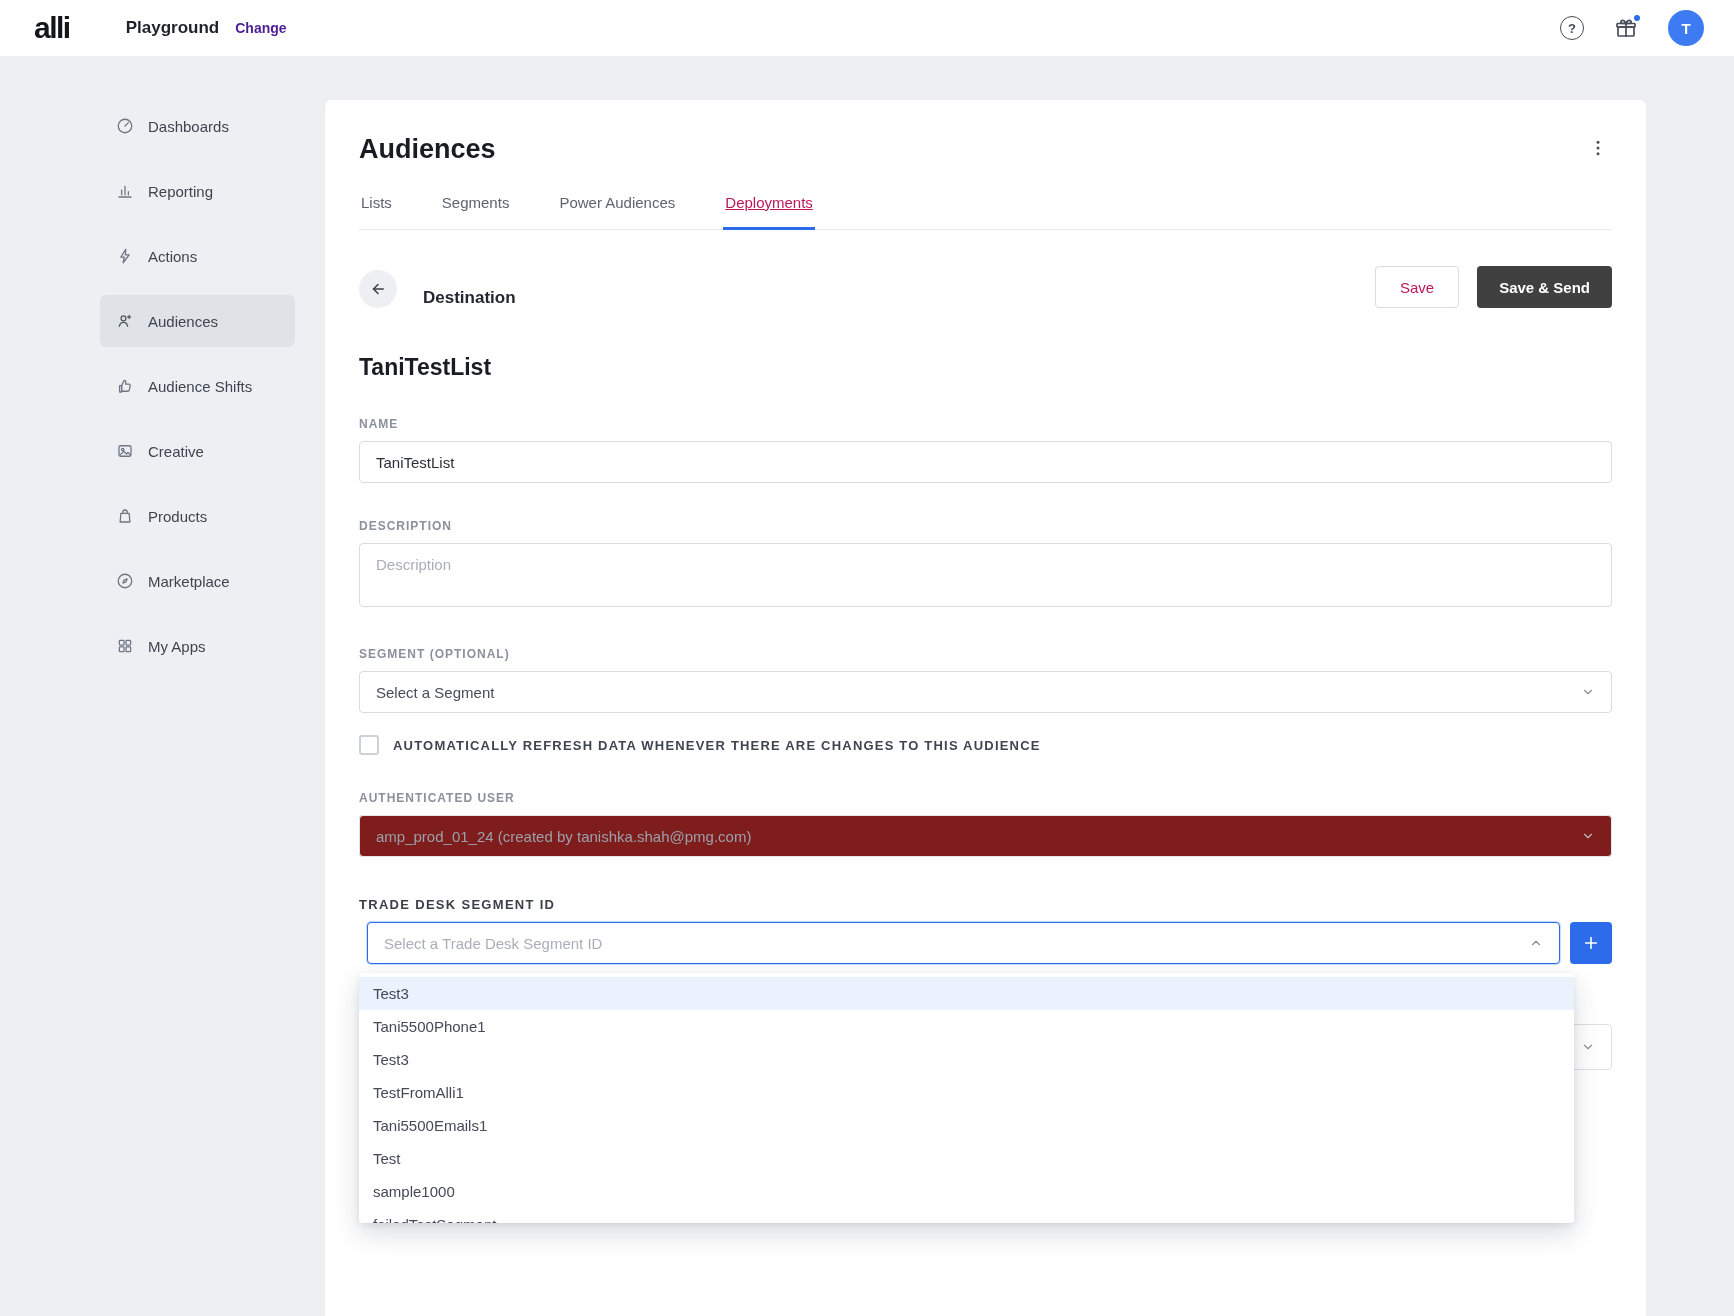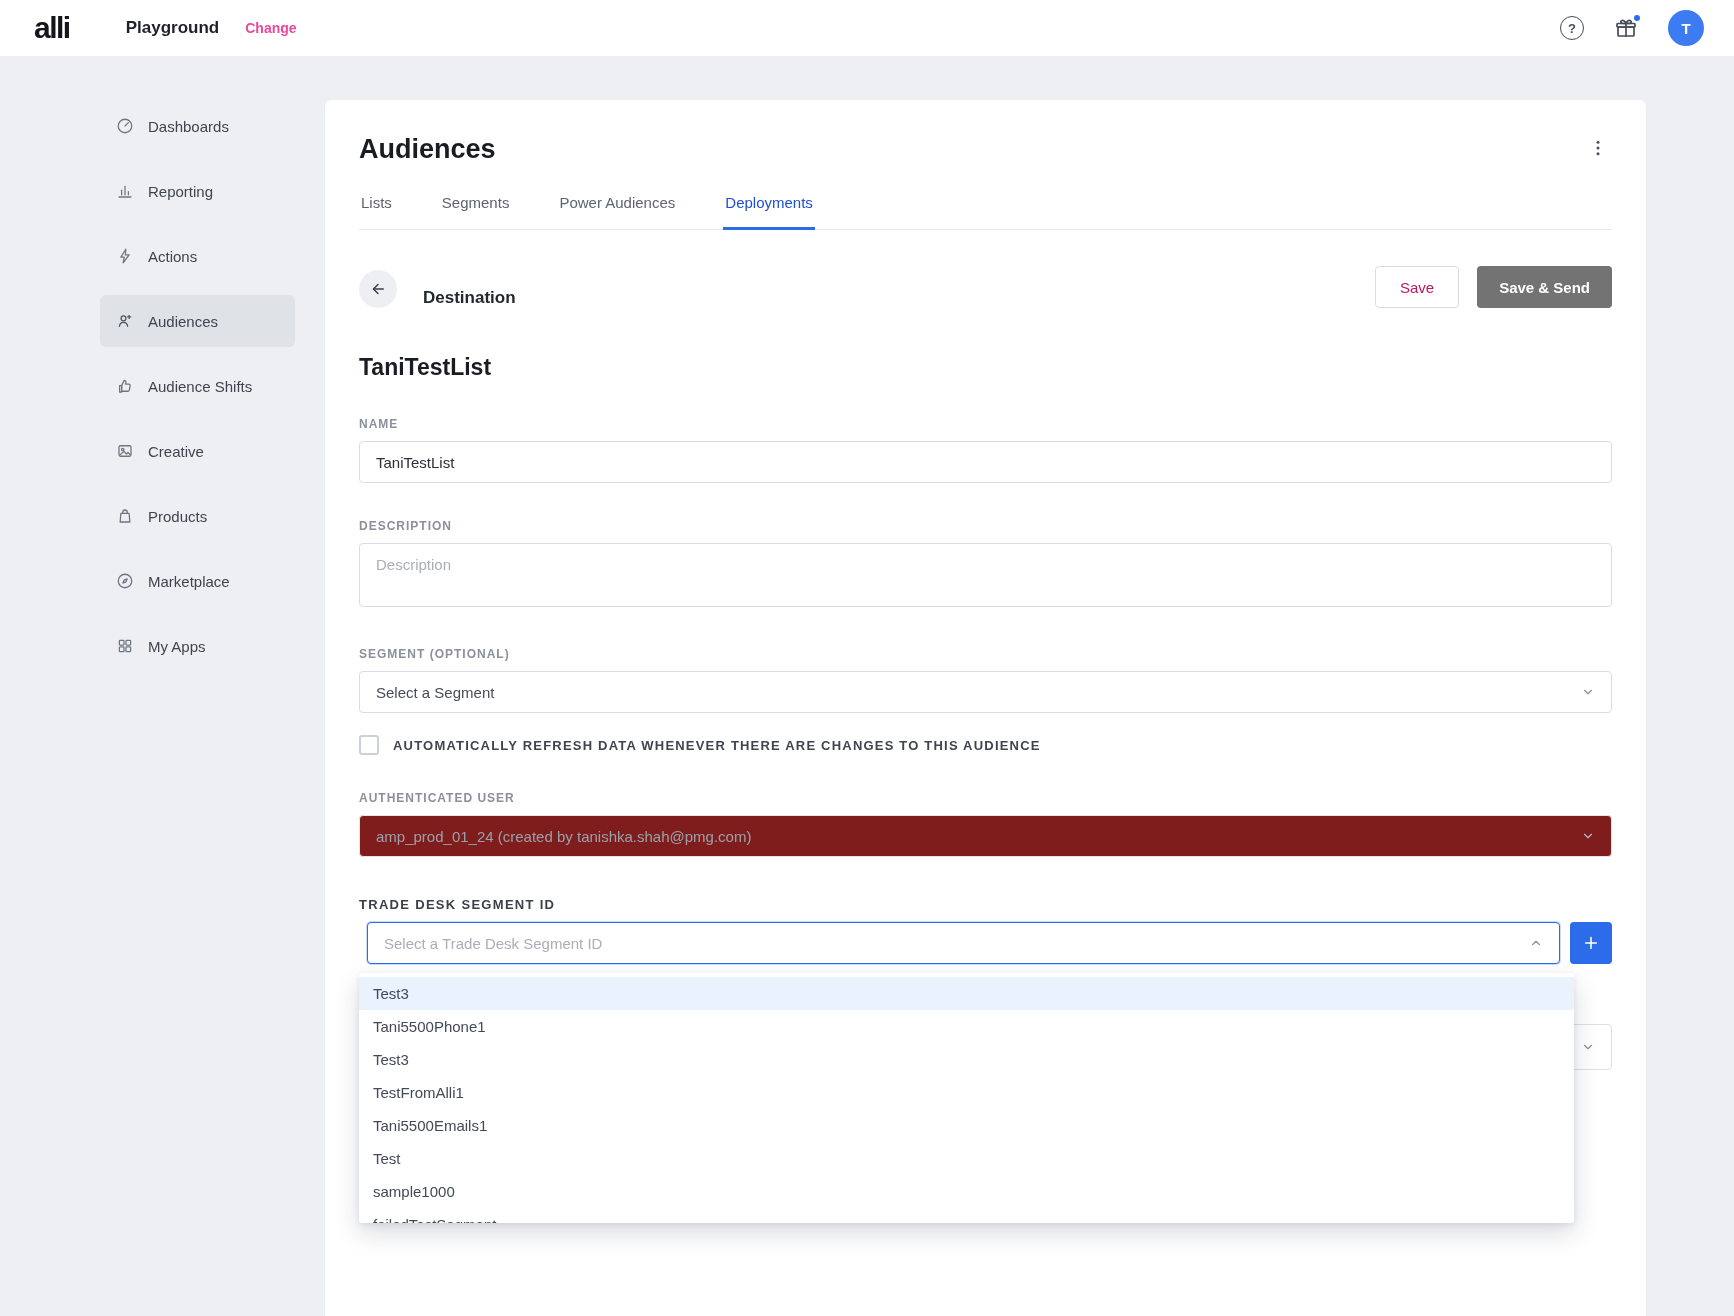--- a/index.html
+++ b/index.html
@@ -10,21 +10,21 @@
     color: #2a2f38;
   }
 
   
   .topbar {
     height: 56px; background: #fff; display: flex; align-items: center;
     padding: 0 30px 0 34px; position: relative; z-index: 5;
   }
   .logo { font-size: 30px; font-weight: 700; letter-spacing: -1.5px; color: #14161c; }
   .workspace { margin-left: 56px; font-size: 17px; font-weight: 700; color: #1e222a; }
-  .change-link { margin-left: 26px; font-size: 14px; font-weight: 600; color: #ec4899; cursor: pointer; }
+  .change-link { margin-left: 16px; font-size: 14px; font-weight: 600; color: #4c1d95; cursor: pointer; }
   .topbar-right { margin-left: auto; display: flex; align-items: center; gap: 30px; }
   .help-icon {
     width: 24px; height: 24px; border: 1.7px solid #454b57; border-radius: 50%;
     display: grid; place-items: center; font-size: 13px; font-weight: 700; color: #454b57; cursor: pointer;
   }
   .gift-wrap { position: relative; cursor: pointer; display: grid; place-items: center; }
   .notif-dot {
     position: absolute; top: -3px; right: -4px; width: 10px; height: 10px;
     background: #2c6bea; border-radius: 50%; border: 2px solid #fff;
   }
@@ -49,37 +49,37 @@
     padding: 34px 34px 0 34px; box-shadow: 0 1px 2px rgba(16,24,40,0.05); position: relative;
   }
 
   
   .title-row { display: flex; justify-content: space-between; align-items: flex-start; }
   .page-title { font-size: 27px; font-weight: 600; color: #191c22; }
   .kebab { cursor: pointer; padding: 4px; }
 
   .tabs { margin-top: 26px; display: flex; gap: 46px; border-bottom: 1px solid #e4e7ec; }
   .tab { font-size: 15px; color: #5d6470; padding: 2px 2px 16px; cursor: pointer; }
-  .tab.active { color: #1d4ed8; border-bottom: 3px solid #2c6bea; margin-bottom: -1px; }
+  .tab.active { color: #be185d; border-bottom: 3px solid #2c6bea; margin-bottom: -1px; text-decoration: underline; }
 
   
   .toolbar { margin-top: 36px; display: flex; align-items: flex-end; }
   .back-btn {
     width: 38px; height: 38px; border-radius: 50%; background: #edeff2;
     display: grid; place-items: center; cursor: pointer; margin-right: 26px; flex: none;
   }
   .dest-title { font-size: 17px; font-weight: 600; color: #23272f; }
   .toolbar-actions { margin-left: auto; display: flex; gap: 18px; }
   .btn-secondary {
     height: 42px; padding: 0 24px; background: #fff; border: 1px solid #d9dde3;
     border-radius: 4px; font-size: 15px; font-weight: 500; color: #be185d;
     font-family: inherit; cursor: pointer;
   }
   .btn-primary {
-    height: 42px; padding: 0 22px; background: #737373; border: none; border-radius: 4px;
+    height: 42px; padding: 0 22px; background: #404040; border: none; border-radius: 4px;
     font-size: 15px; font-weight: 600; color: #fff; font-family: inherit; cursor: pointer;
   }
 
   
   .form-heading { margin-top: 46px; font-size: 23px; font-weight: 600; color: #191c22; }
   .field-label {
     margin: 36px 0 10px; font-size: 12px; font-weight: 600; letter-spacing: 1px; color: #8a909c;
   }
   .field-label.strong { font-size: 13px; font-weight: 700; letter-spacing: 1.3px; color: #3a3f49; margin-top: 40px; }
   .text-input {

